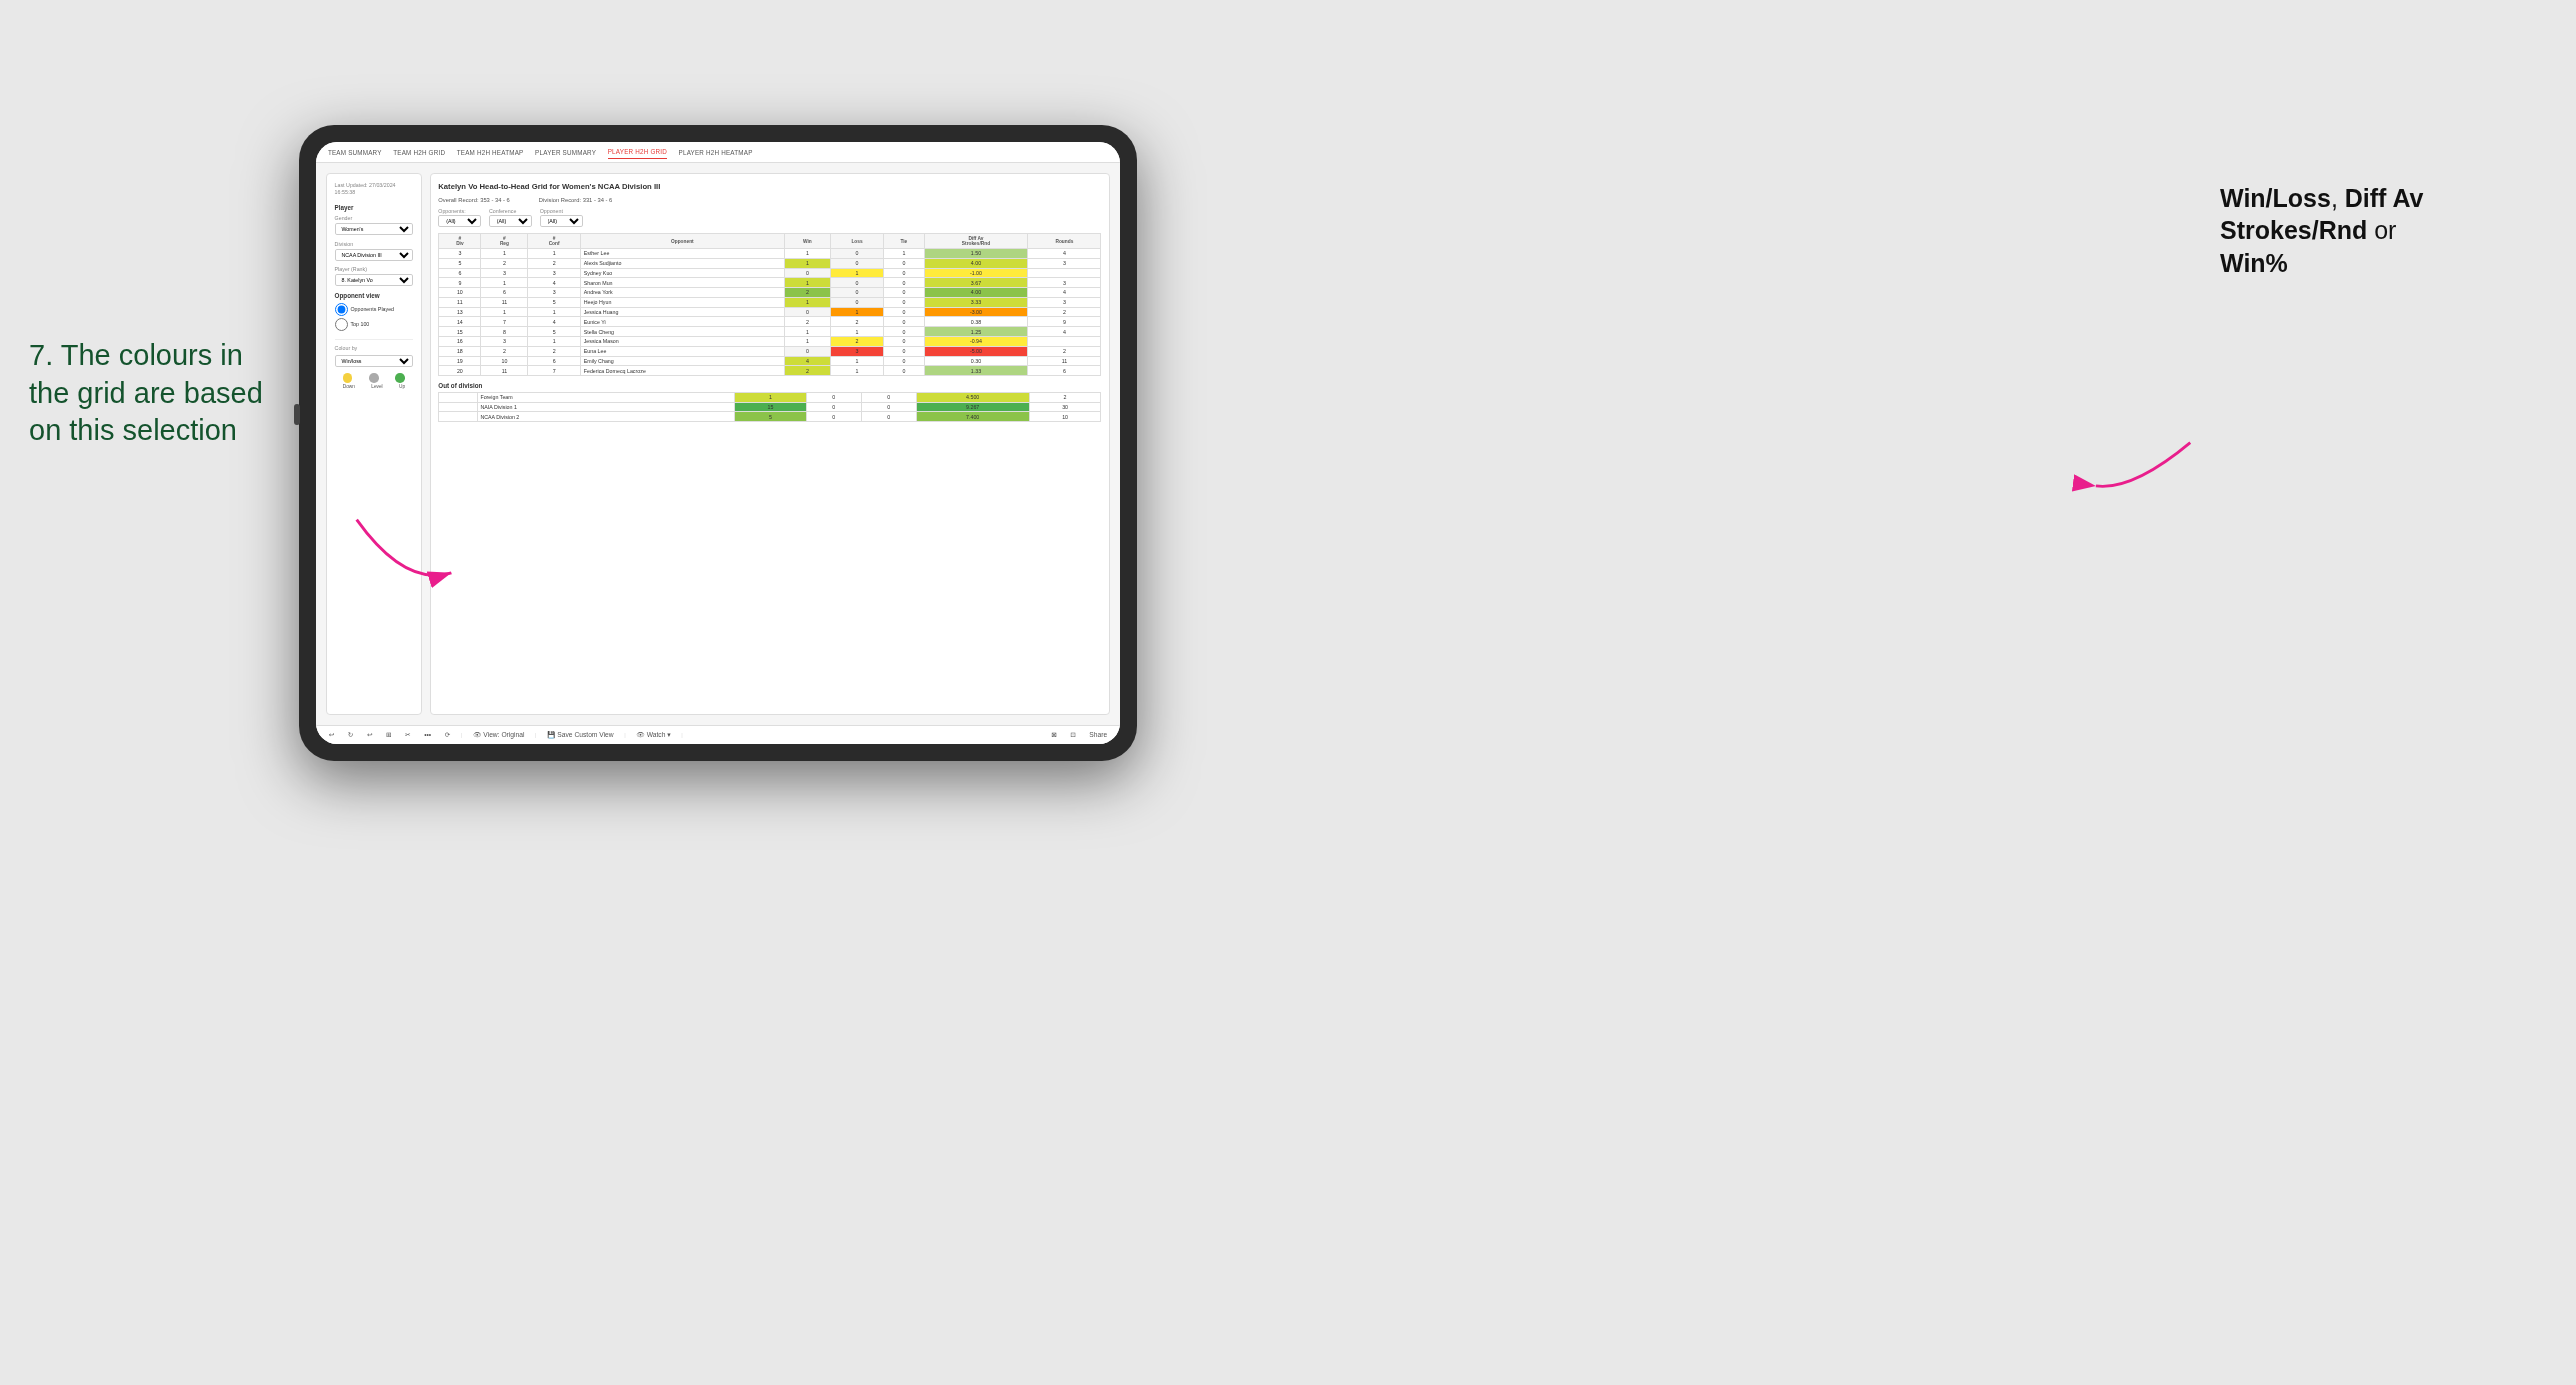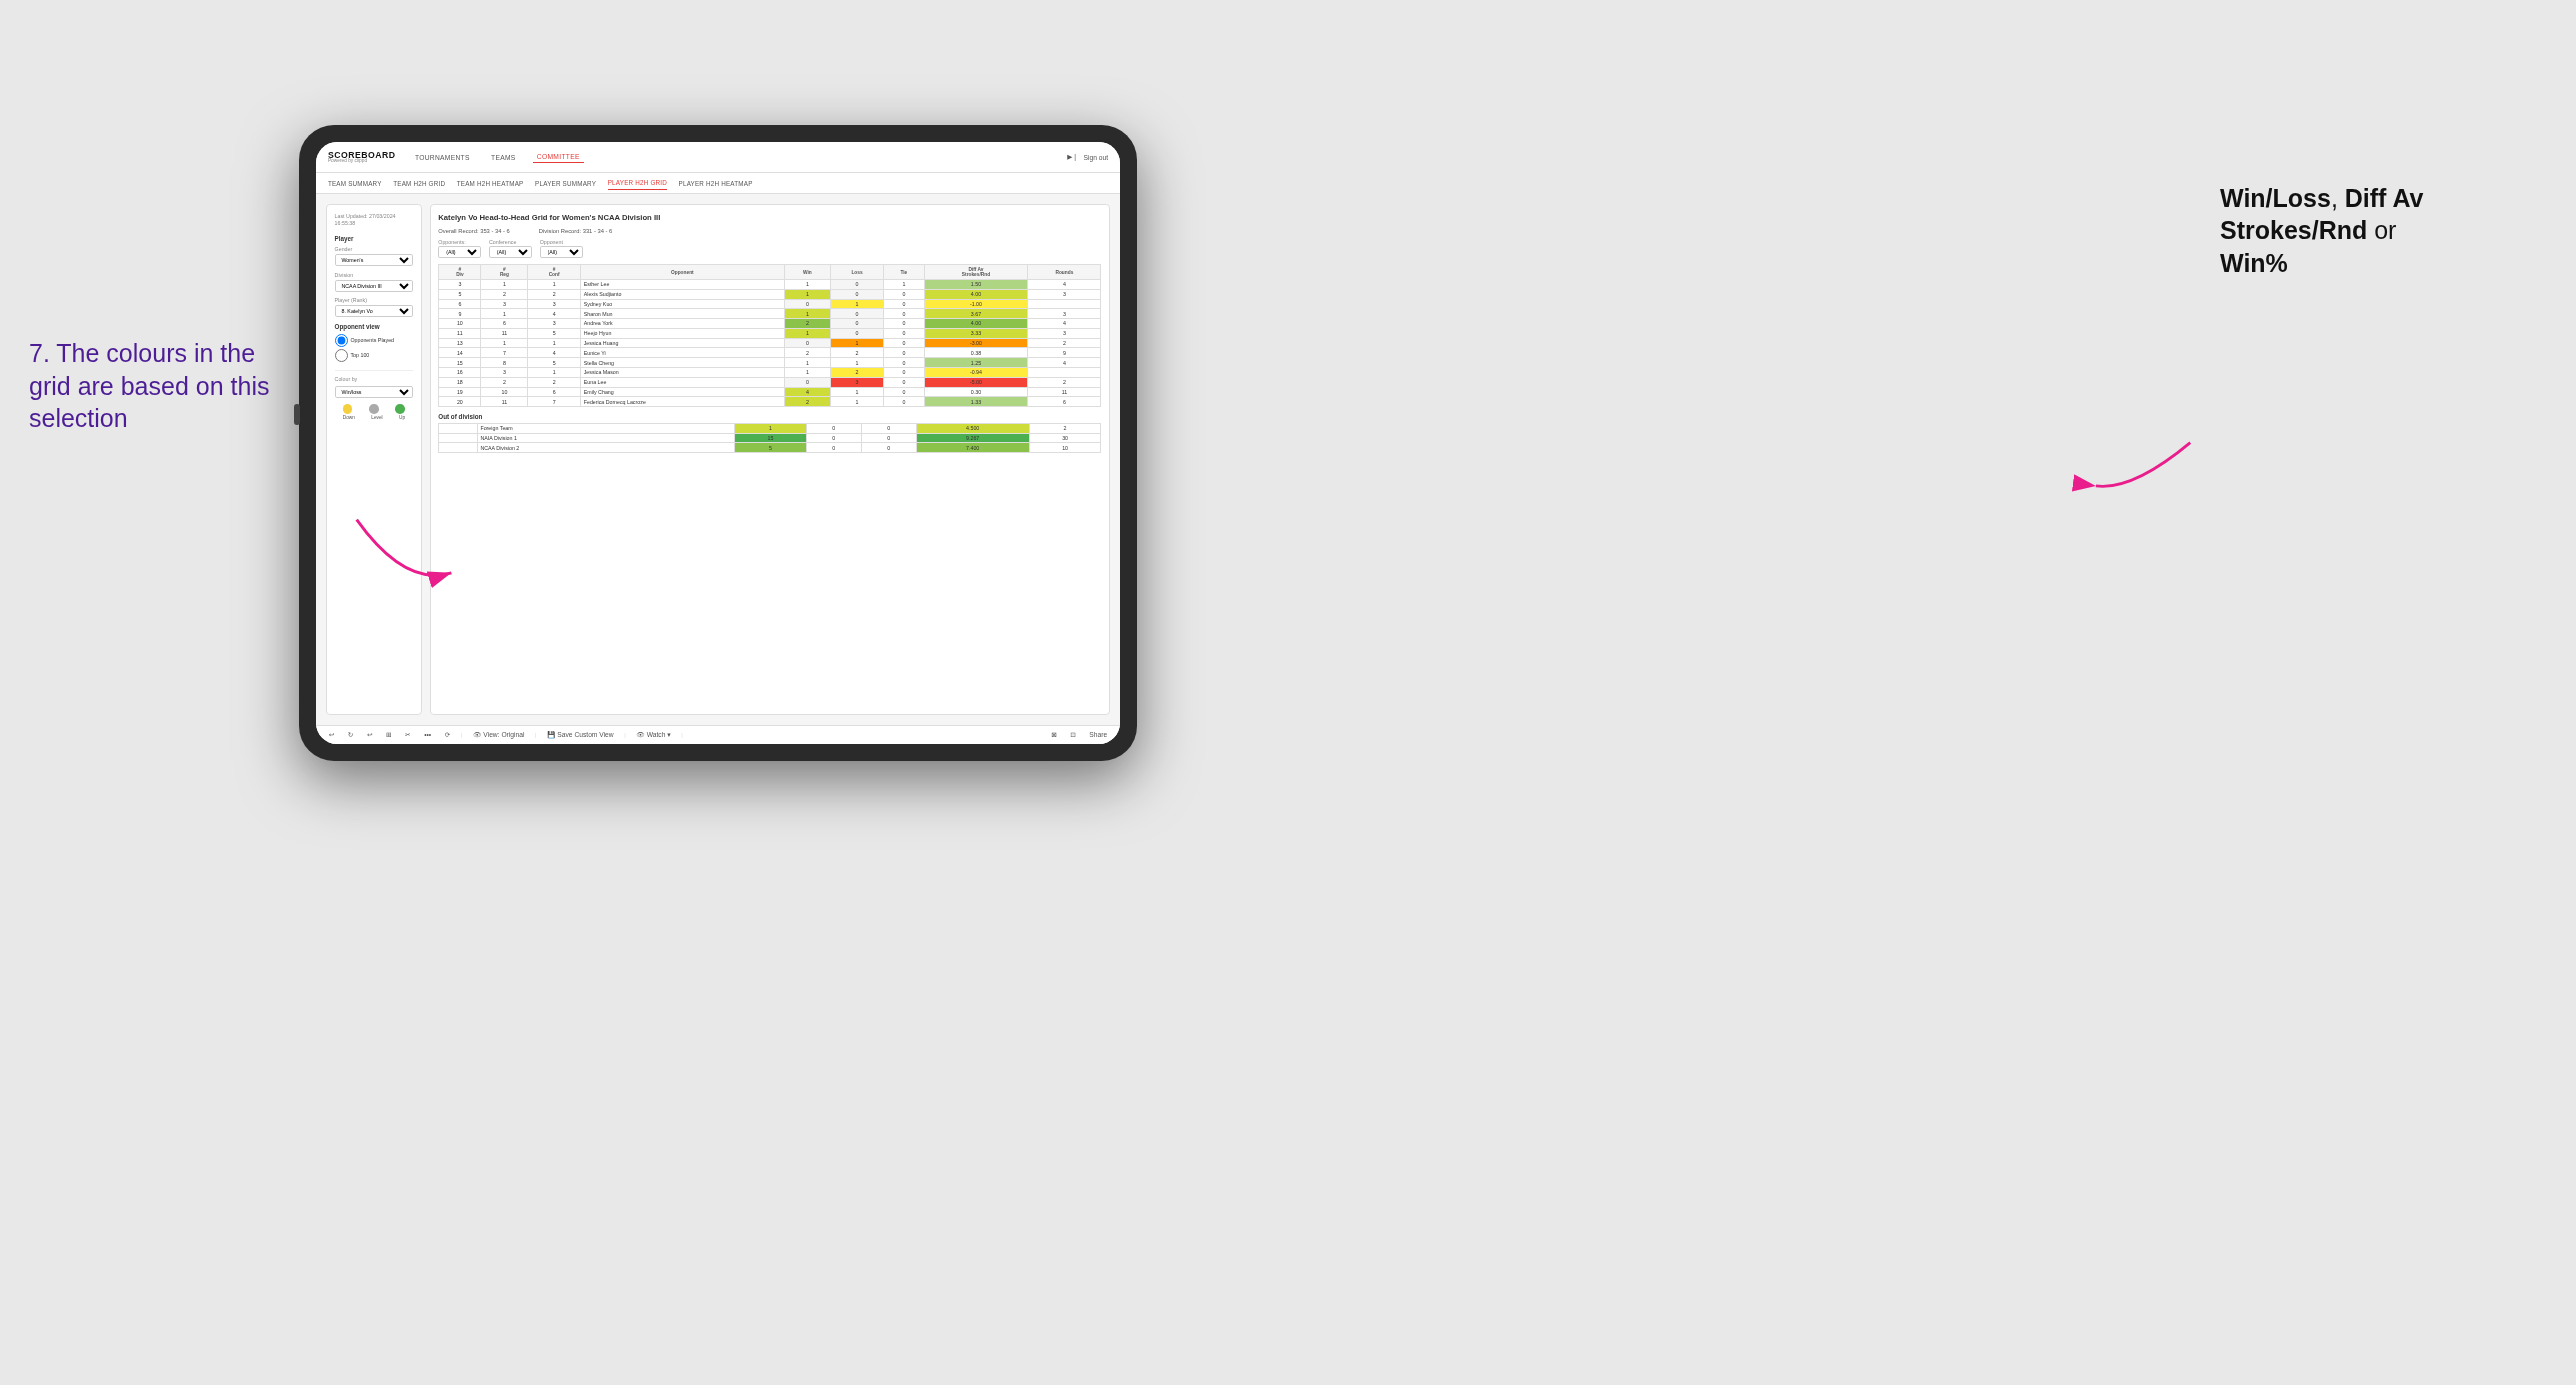--- a/index.html
+++ b/index.html
@@ -365,22 +365,22 @@
       display: flex;
       gap: 7.7px;
       align-items: center;
     }
 
     
     .annotation-left {
       position: absolute;
       left: 29px;
       top: 337px;
-      font-size: 25px;
-      color: #4c1d95;
+      font-size: 29px;
+      color: #14532d;
       max-width: 250px;
       line-height: 1.3;
     }
 
     .annotation-right {
       position: absolute;
       right: 29px;
       top: 149px;
       font-size: 25px;
       color: #111;
@@ -417,37 +417,20 @@
       background: #444;
       border-radius: 2.9px;
     }
   </style>
 </head>
 <body>
 
 <div class="tablet-shell">
   <div class="tablet-screen">
 
-    <div class="app-header">
-      <div class="app-header-left">
-        <div class="logo-area">
-          <span class="logo-text">SCOREBOARD</span>
-          <span class="logo-sub">Powered by clippd</span>
-        </div>
-        <div class="nav-items">
-          <span class="nav-item">TOURNAMENTS</span>
-          <span class="nav-item">TEAMS</span>
-          <span class="nav-item active">COMMITTEE</span>
-        </div>
-      </div>
-      <div class="header-right">
-        <span>▶ |</span>
-        <span>Sign out</span>
-      </div>
-    </div>
 
     <div class="sub-nav">
       <span class="sub-nav-item">TEAM SUMMARY</span>
       <span class="sub-nav-item">TEAM H2H GRID</span>
       <span class="sub-nav-item">TEAM H2H HEATMAP</span>
       <span class="sub-nav-item">PLAYER SUMMARY</span>
       <span class="sub-nav-item active">PLAYER H2H GRID</span>
       <span class="sub-nav-item">PLAYER H2H HEATMAP</span>
     </div>
 

